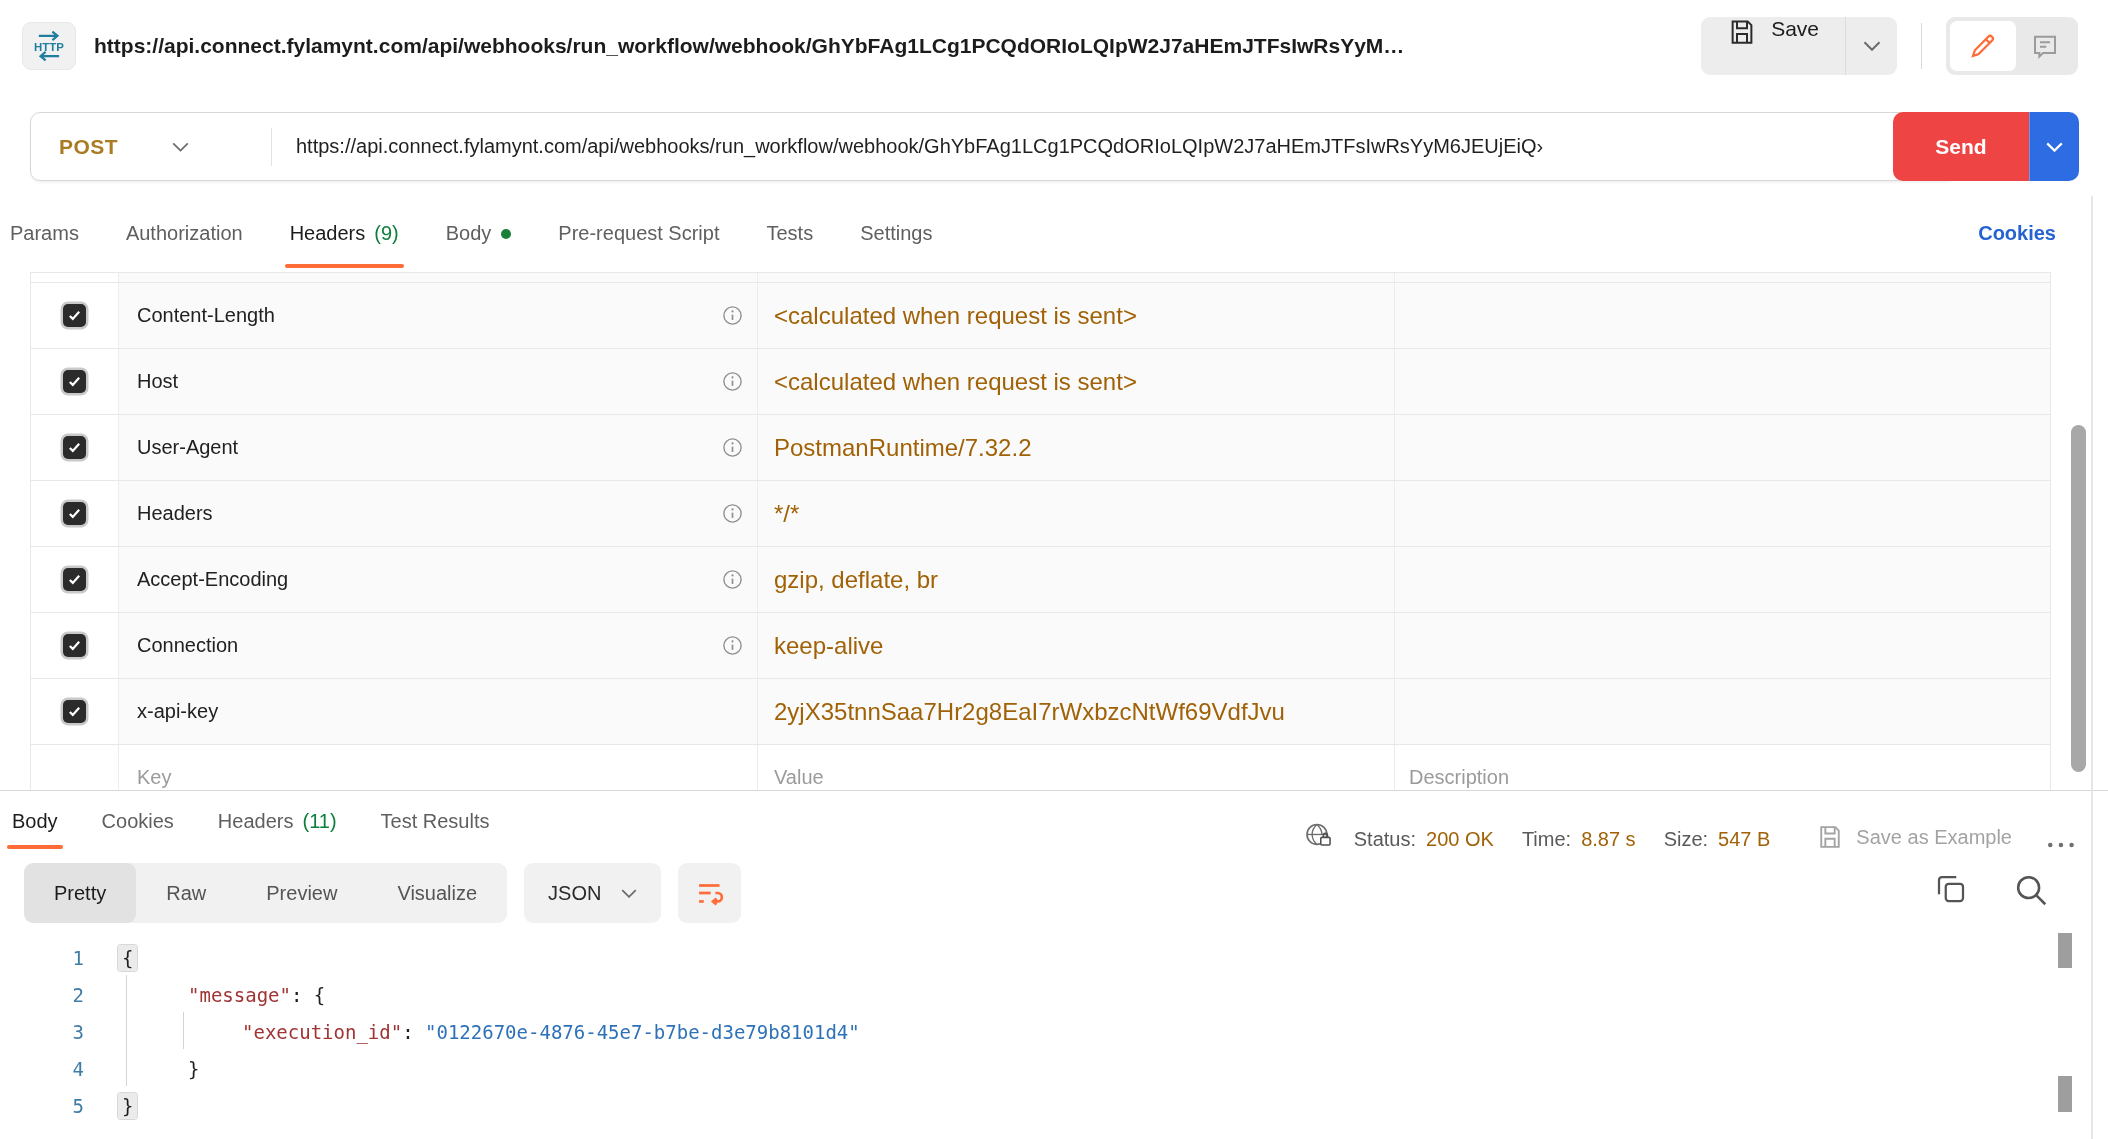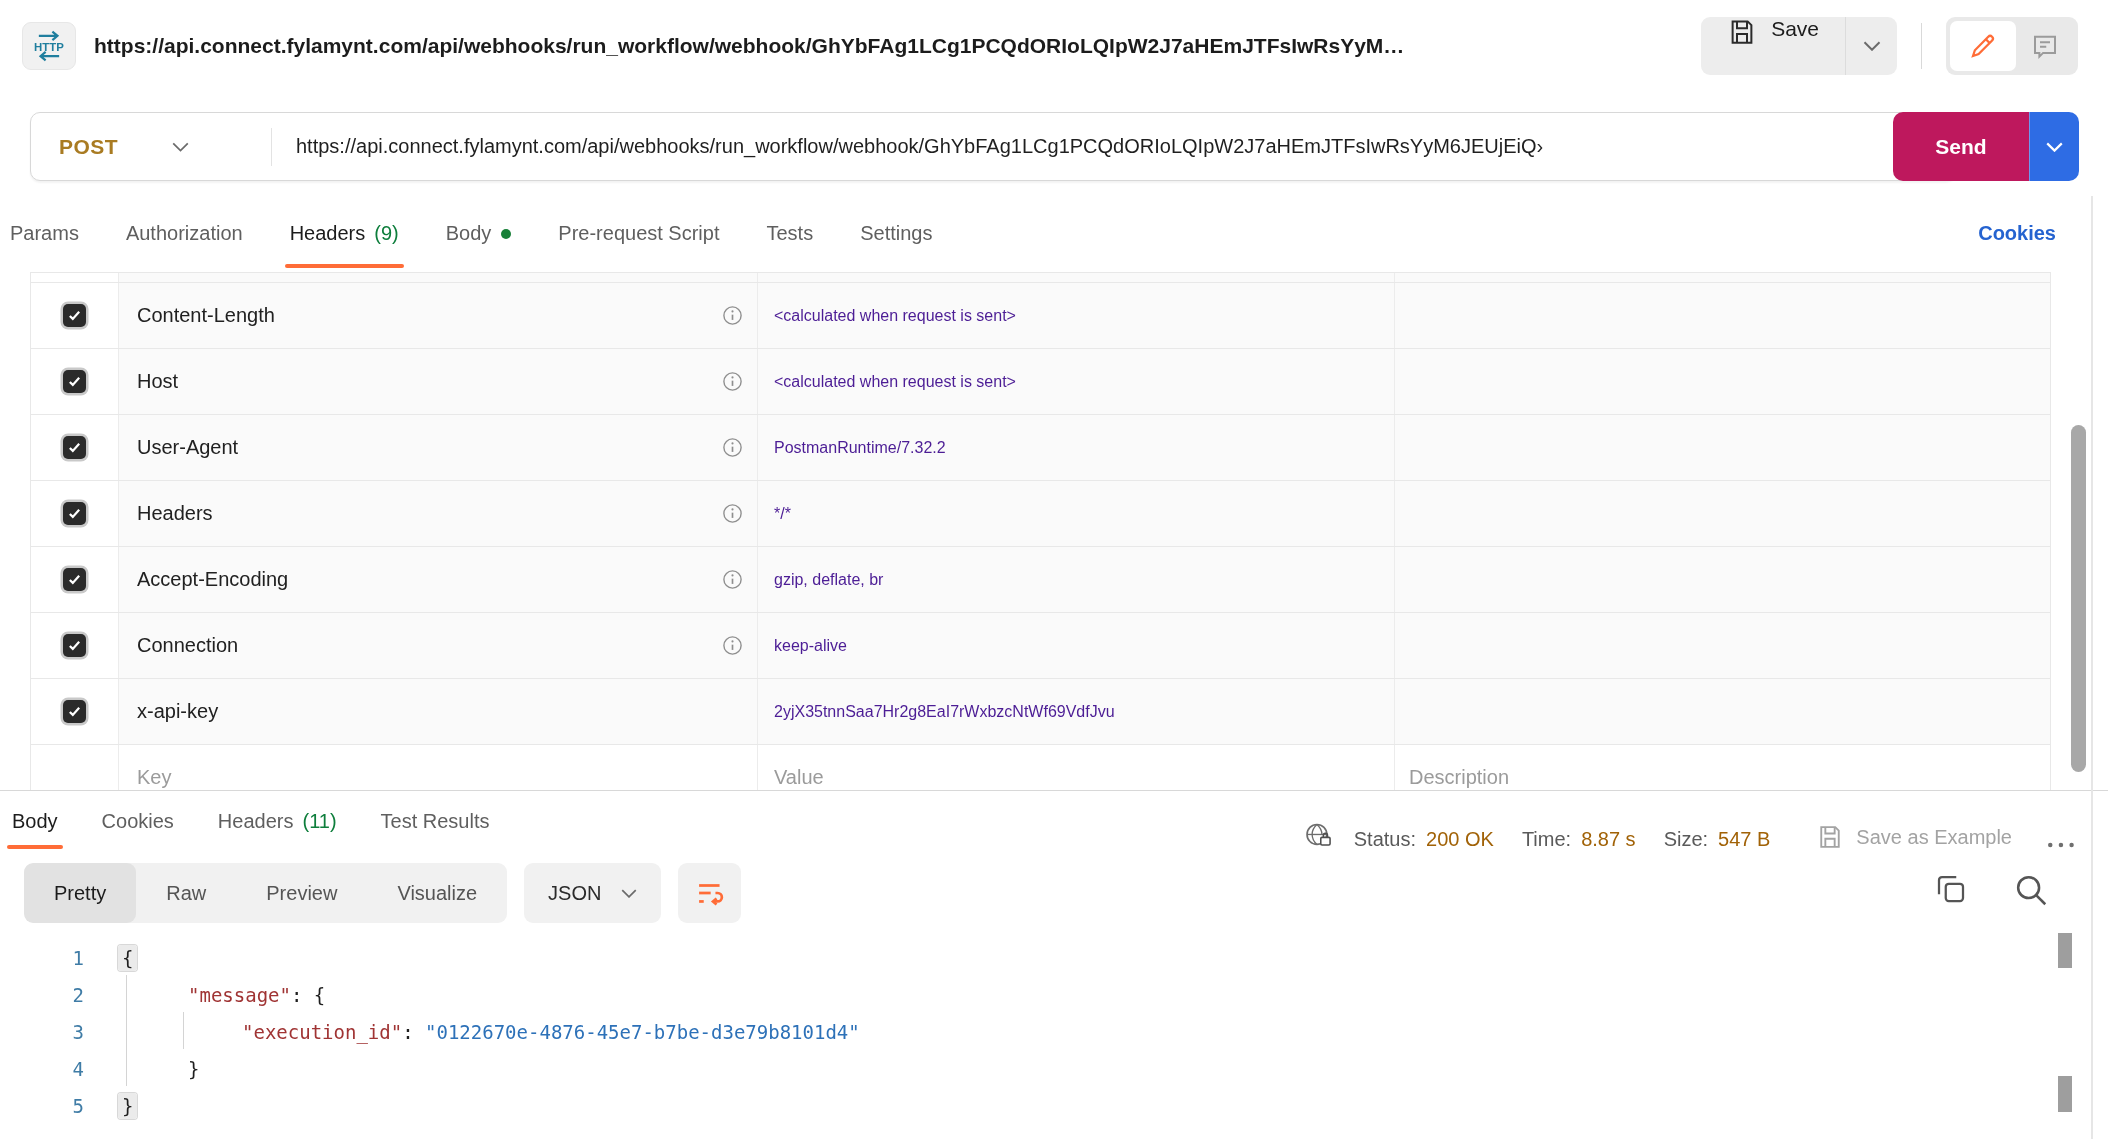--- a/index.html
+++ b/index.html
@@ -38,21 +38,21 @@
   .method-btn { display:flex; align-items:center; border:none; background:transparent; cursor:pointer;
                 padding:0 0 0 28px; width:240px; flex:none; height:100%; }
   .method-label { font-size:21px; font-weight:700; letter-spacing:0.5px; color:#a97b22;
                   font-family:"Liberation Sans",sans-serif; }
   .method-caret { margin-left:54px; color:#6b6b6b; }
   .url-vsep { width:1px; height:38px; background:#e3e3e3; flex:none; }
   .url-input { flex:1; height:100%; border:none; outline:none; background:transparent;
                font-size:20px; color:#1f1f1f; padding:0 10px 0 24px;
                font-family:"Liberation Sans",sans-serif; }
   .send-group { position:absolute; left:1893px; top:112px; height:69px; display:flex; }
-  .send-btn { width:136px; height:100%; border:none; cursor:pointer; background:#be185d; color:#fff;
+  .send-btn { width:136px; height:100%; border:none; cursor:pointer; background:#ef4444; color:#fff;
               font-size:21px; font-weight:700; border-radius:10px 0 0 10px;
               font-family:"Liberation Sans",sans-serif; }
   .send-caret { width:50px; height:100%; border:none; cursor:pointer; background:#2e6ce4; color:#fff;
                 border-left:1px solid rgba(255,255,255,0.3); border-radius:0 10px 10px 0;
                 display:flex; align-items:center; justify-content:center; }
 
   
   .req-tabs { position:absolute; left:0; top:196px; width:2108px; height:75px;
               display:flex; align-items:center; padding-left:10px; gap:47px; }
   .tab { position:relative; height:100%; display:flex; align-items:center; font-size:20px;
@@ -69,21 +69,21 @@
   .hdr-table { position:absolute; left:30px; top:272px; width:2021px;
                border-left:1px solid #e8e8e8; border-right:1px solid #e8e8e8; border-top:1px solid #e8e8e8; }
   .t-row { display:grid; grid-template-columns:88px 639px 637px 655px; height:66px;
            border-bottom:1px solid #e8e8e8; }
   .t-row.sliver { height:10px; }
   .t-row.footer { height:66px; background:#ffffff; }
   .cell { display:flex; align-items:center; border-right:1px solid #ececec; background:#fafafa; overflow:hidden; }
   .cell:last-child { border-right:none; }
   .cell.cb { background:#ffffff; justify-content:center; }
   .cell.key { padding-left:18px; font-size:20px; color:#212121; }
-  .cell.val { padding-left:16px; font-size:16px; color:#4c1d95; }
+  .cell.val { padding-left:16px; font-size:24px; color:#a16207; }
   .cell.desc { padding-left:14px; }
   .footer .cell { background:#ffffff; color:#9b9b9b; font-size:20px; }
   .key-spacer { flex:1; }
   .info-ico { margin-right:14px; flex:none; }
   .checkbox { width:23px; height:23px; border-radius:5px; background:#2b2b2b; cursor:pointer;
               display:flex; align-items:center; justify-content:center;
               box-shadow:0 0 0 2.5px #c9c9c9; }
 
   
   .response { position:absolute; left:0; top:790px; width:2108px; bottom:0;

